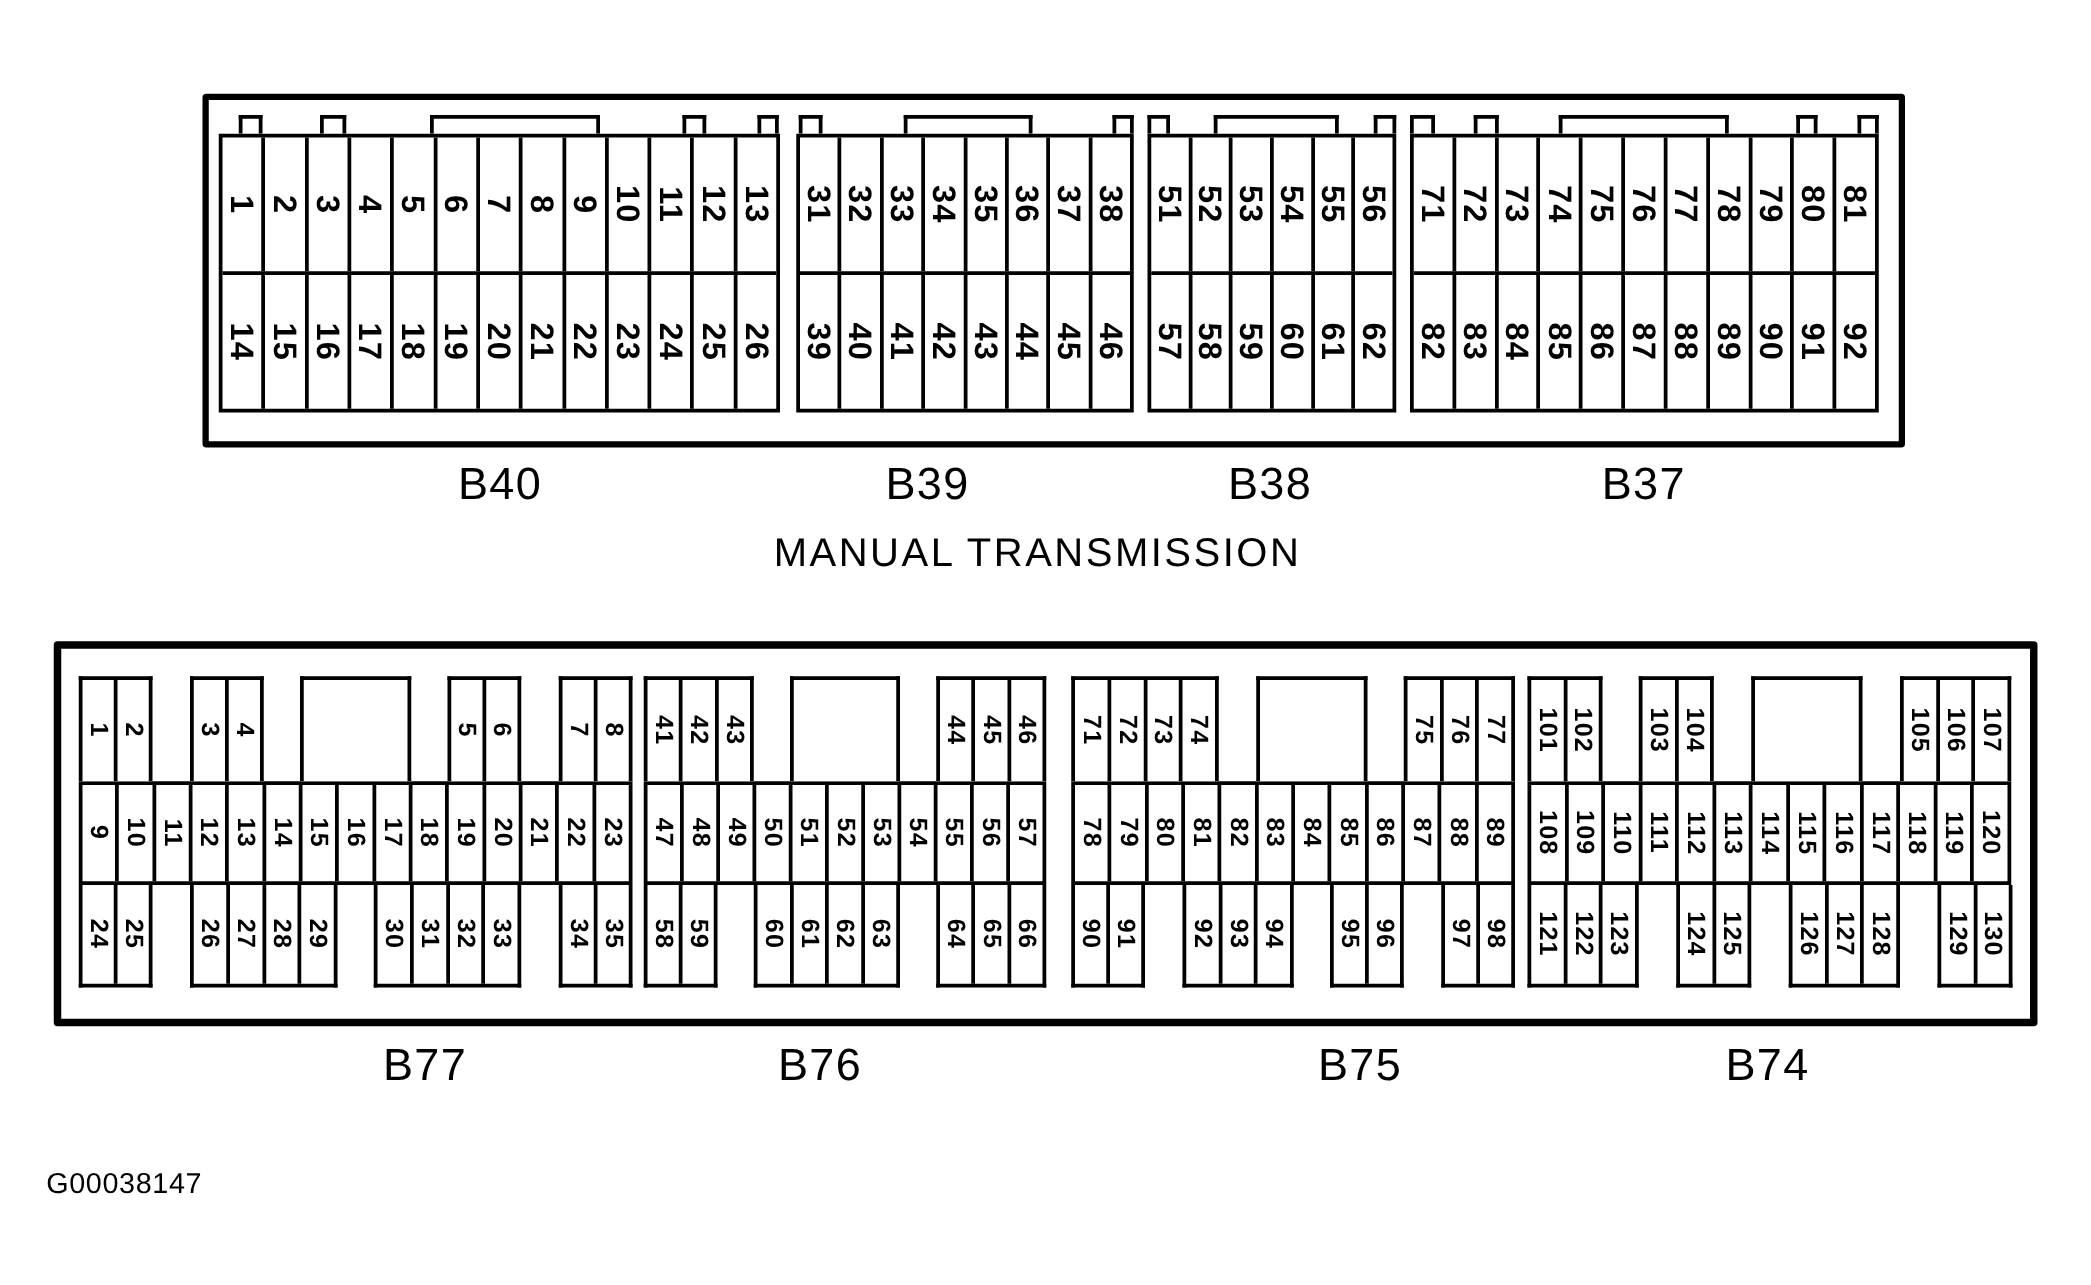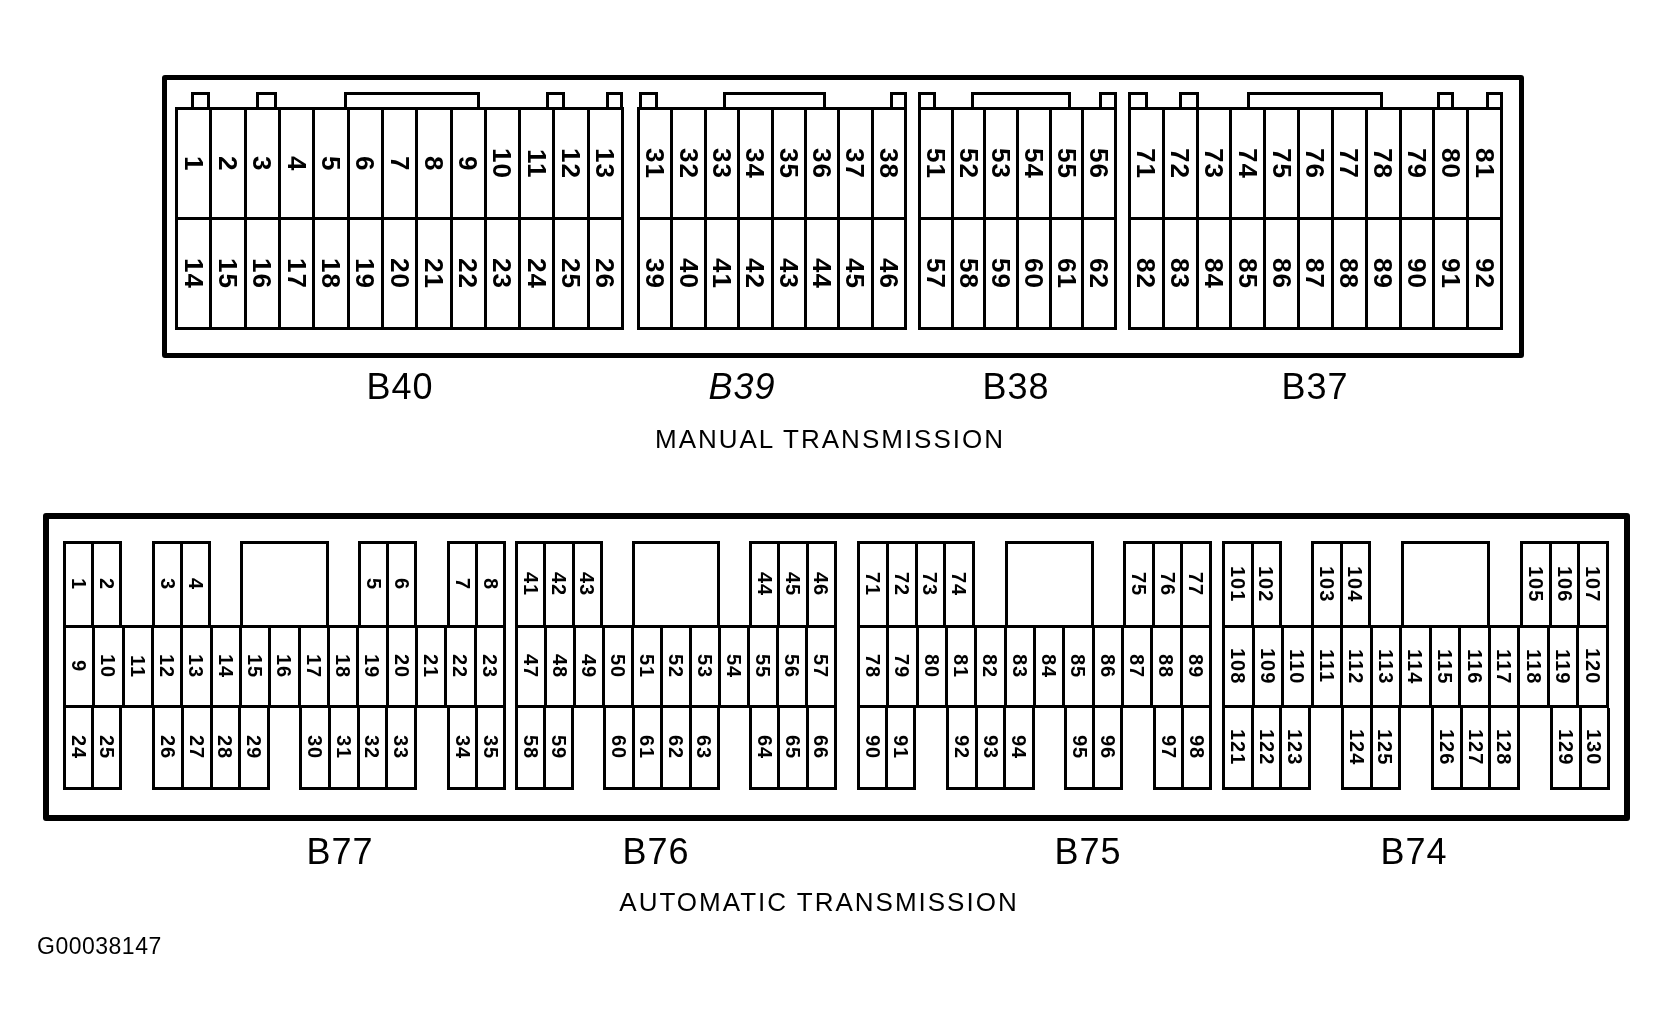--- a/index.html
+++ b/index.html
@@ -25,21 +25,21 @@
   .tab{position:absolute;box-sizing:border-box;border:3px solid #000;border-bottom:none;background:#fff;}
 
   .cell{flex:1;display:flex;align-items:center;justify-content:center;min-width:0;overflow:hidden;}
   .cell + .cell{border-left:3px solid #000;}
   .pin{writing-mode:vertical-rl;text-orientation:mixed;font-weight:700;letter-spacing:1px;line-height:1;}
   #manual-connector .pin{font-size:26px;}
   #automatic-connector .pin{font-size:20px;}
 
   .conn-label{position:absolute;transform:translateX(-50%);font-size:36px;white-space:nowrap;
               font-weight:400;letter-spacing:1px;}
-  .caption{position:absolute;transform:translateX(-50%);font-size:26px;letter-spacing:2px;white-space:nowrap;}
+  .caption{position:absolute;transform:translateX(-50%);font-size:32px;letter-spacing:2px;white-space:nowrap;}
   #figure-code{position:absolute;left:37px;top:933px;font-size:23px;letter-spacing:0.5px;}
 </style>
 </head>
 <body>
 
 <div id="page">
   <div id="manual-connector" class="connector">
       <div class="tab" style="left: 24px; top: 12px; width: 19px; height: 15px;"></div>
       <div class="tab" style="left: 89px; top: 12px; width: 21px; height: 15px;"></div>
       <div class="tab" style="left: 177px; top: 12px; width: 136px; height: 15px;"></div>
@@ -727,24 +727,23 @@
       </div>
       <div class="strip seg-bot" style="left: 1501px; top: 189px; width: 60px; height: 82px;">
         <div class="cell">
           <span class="pin">129</span>
         </div>
         <div class="cell">
           <span class="pin">130</span>
         </div>
       </div>
     </div>
-  <div class="caption" id="automatic-caption" style="left:819px;top:887px;">AUTOMATIC TRANSMISSION</div>
 
   <div id="figure-code">G00038147</div>
 <div class="conn-label" style="left: 400px; top: 366px;">B40</div>
-    <div class="conn-label" style="left: 742px; top: 366px; font-style: italic;">B39</div>
+    <div class="conn-label" style="left: 742px; top: 366px;">B39</div>
     <div class="conn-label" style="left: 1016px; top: 366px;">B38</div>
     <div class="conn-label" style="left: 1296px; top: 366px; margin-left: 19px;">B37</div>
     <div class="conn-label" style="left: 340px; top: 831px;">B77</div>
     <div class="conn-label" style="left: 656px; top: 831px;">B76</div>
     <div class="conn-label" style="left: 1088px; top: 831px;">B75</div>
     <div class="conn-label" style="left: 1414px; top: 831px;">B74</div>
   </div>
 
 </body></html>

